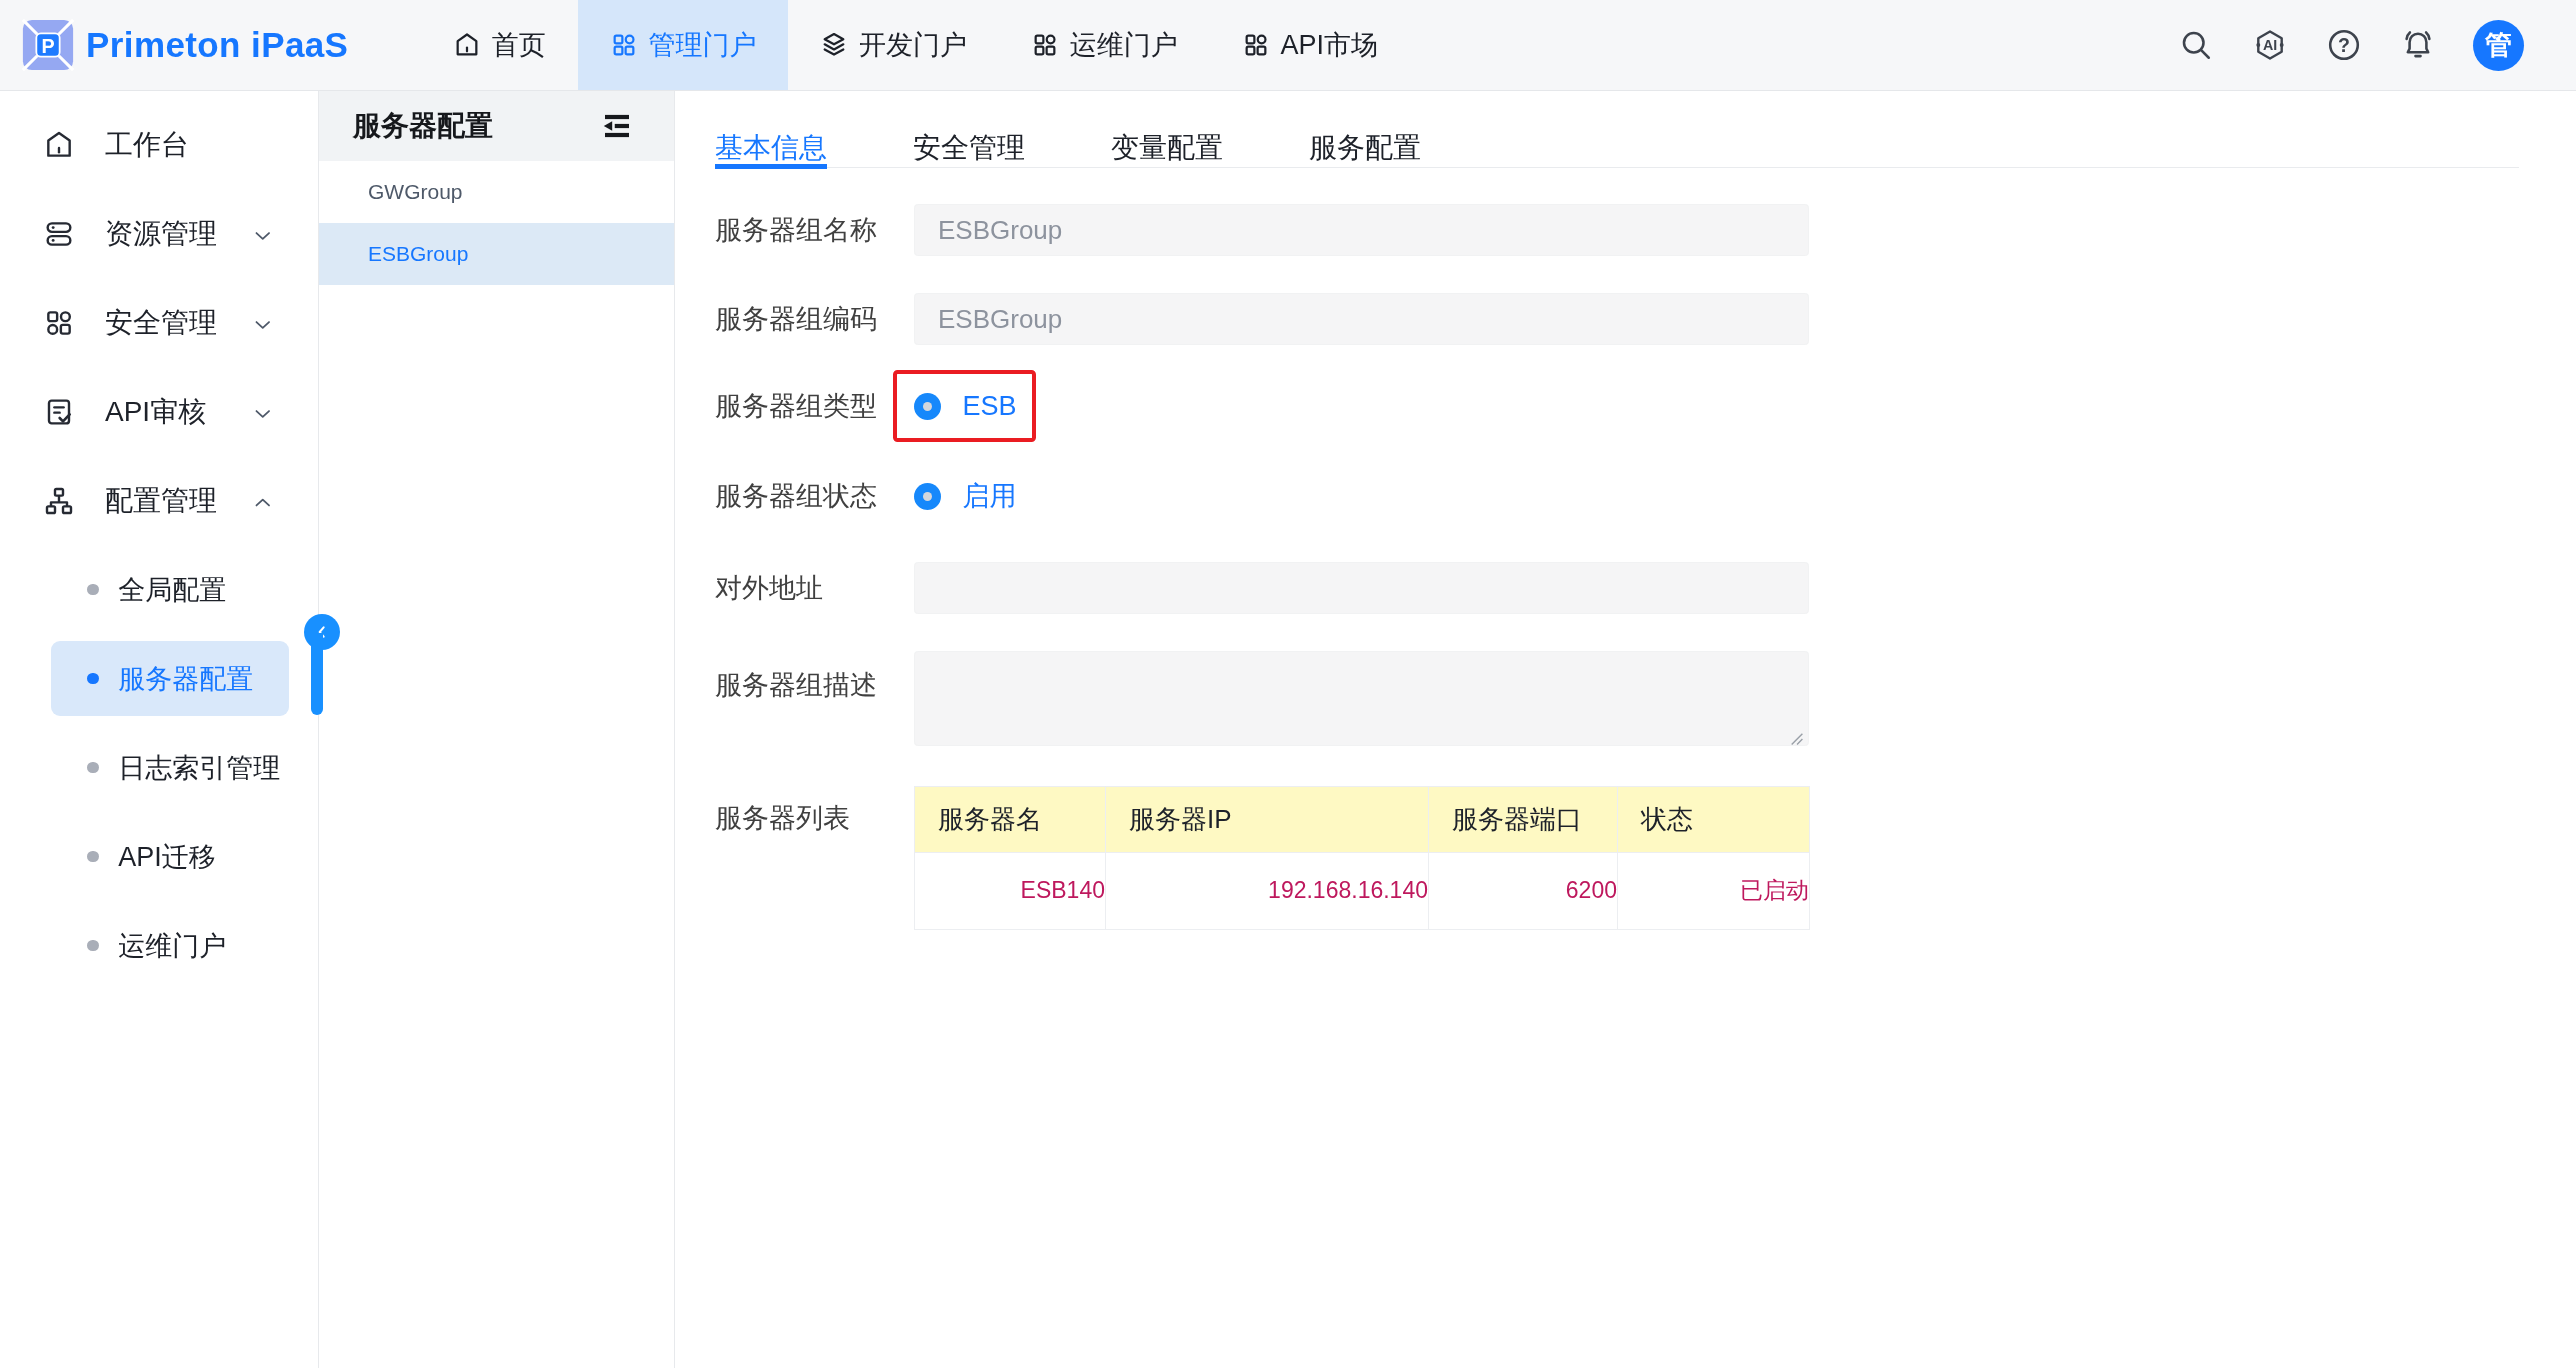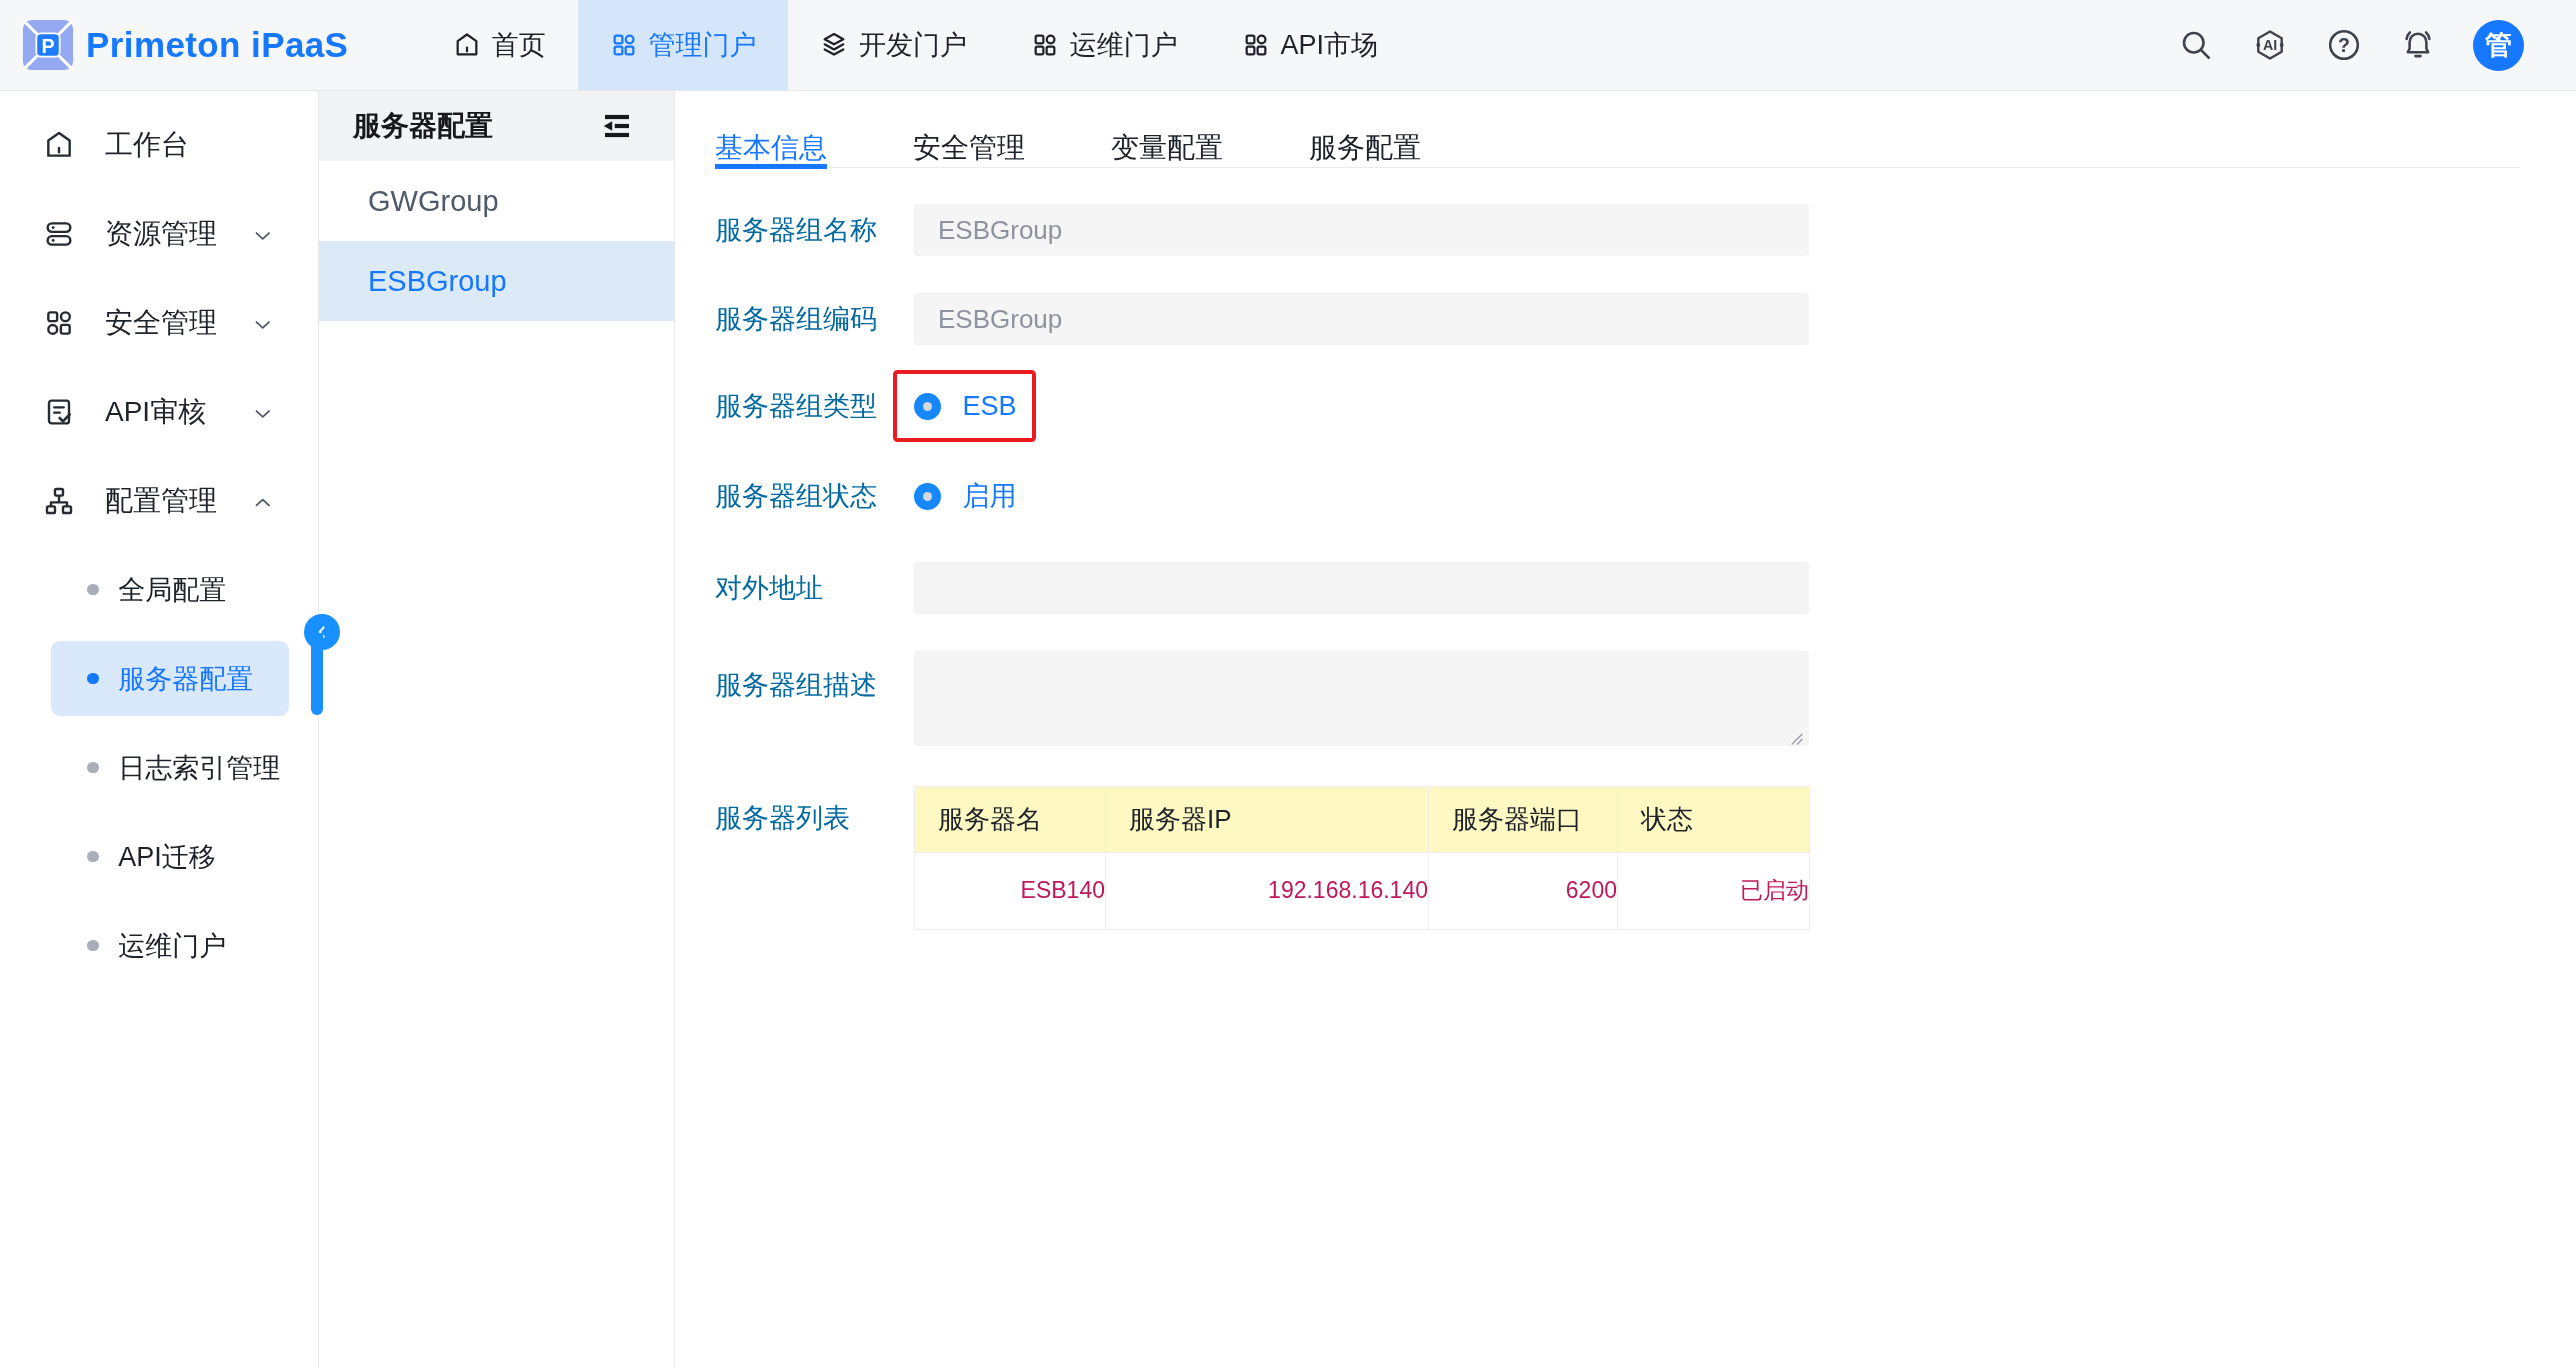--- a/index.html
+++ b/index.html
@@ -48,33 +48,33 @@
   .ch-circle { width:36px; height:36px; border-radius:50%; background:#1890ff; display:flex; align-items:center; justify-content:center; }
   .ch-circle svg { width:16px; height:16px; stroke:#fff; }
   .ch-bar { position:absolute; left:7.2px; top:19px; width:11.6px; height:82px; background:#1890ff; border-radius:0 0 7.2px 7.2px; }
 
   
   .panel2 { position:absolute; left:319px; top:0; bottom:0; width:356px; background:#fff;
             border-right:1.8px solid #e7e9ec; }
   .panel2-header { height:70px; background:#f1f3f5; display:flex; align-items:center; padding:0 39px 0 34px; }
   .panel2-title { font-weight:bold; font-size:28px; color:#16181c; flex:1; }
   .fold-btn { width:36px; height:36px; display:flex; align-items:center; justify-content:center; cursor:pointer; }
-  .p2-item { height:80px; display:flex; align-items:center; padding-left:49px; font-size:29px; color:#4e5969; cursor:pointer; }
+  .p2-item { height:62px; display:flex; align-items:center; padding-left:49px; font-size:21px; color:#4e5969; cursor:pointer; }
   .p2-item.active { background:#dce9f6; color:#1677ff; }
 
   
   .main { position:absolute; left:677px; top:0; right:0; bottom:0; background:#fff; }
   .tabs { height:77px; display:flex; align-items:flex-end; margin:0 57px 0 38px; border-bottom:1.8px solid #e9ebee; }
   .tab { display:flex; align-items:center; margin-right:86px; font-size:28px; color:#1d2129; position:relative; cursor:pointer; }
   .tab.active { color:#1677ff; }
   .tab.active::after { content:''; position:absolute; left:0; right:0; bottom:-1.8px; height:4.5px; background:#1677ff; }
 
   .form { padding:36px 0 0 38px; }
   .frow { display:flex; }
-  .frow > .flabel { width:199px; font-size:27px; color:#0369a1; flex:none; }
+  .frow > .flabel { width:199px; font-size:27px; color:#404040; flex:none; }
   .fcenter > .flabel { align-self:center; }
   .ffield { position:relative; }
   .finput { width:895px; height:52px; background:#f5f5f6; border:0.9px solid #f1f2f3; border-radius:3.6px;
             font-size:26px; color:#8d939e; padding:0 23px; outline:none; font-family:inherit; }
   textarea.finput { height:95px; padding-top:10.7px; resize:none; }
   .resize-grip { position:absolute; right:5.4px; bottom:7.2px; width:14.3px; height:14.3px; pointer-events:none; }
   .radio-row { height:72px; display:flex; align-items:center; gap:21.5px; }
   .radio { width:27px; height:27px; border-radius:50%; background:#1688fb; position:relative; flex:none; cursor:pointer; }
   .radio::after { content:''; position:absolute; left:9px; top:9px; width:9px; height:9px; border-radius:50%; background:#d4d7dc; }
   .radio-lbl { color:#1677ff; font-size:27px; }

